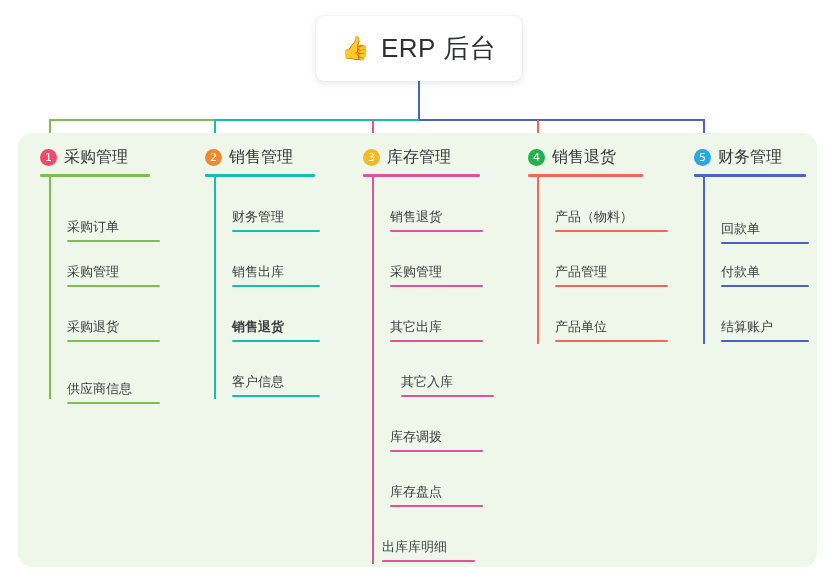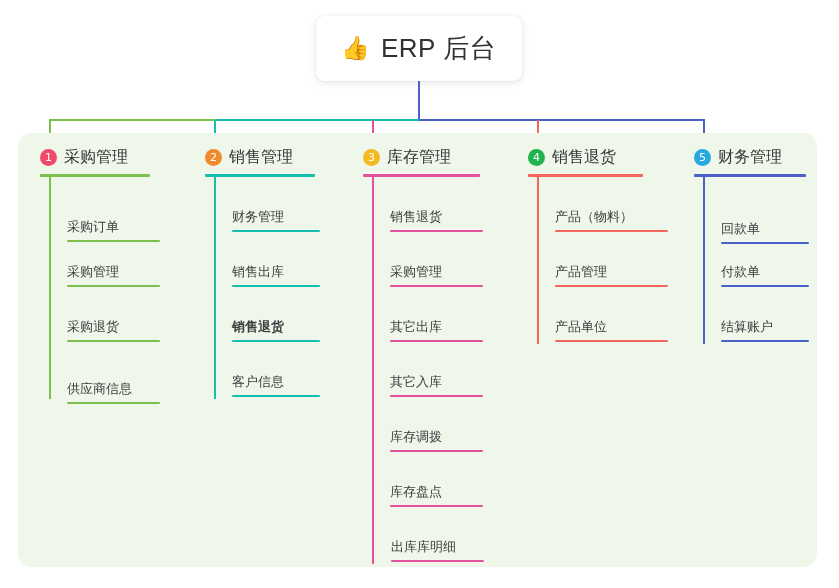--- a/index.html
+++ b/index.html
@@ -144,33 +144,33 @@
           <div class="item-rule" style="width: 93px; background: rgb(226, 81, 155);"></div>
         </div>
         <div class="item" style="left: 27px; top: 120px; height: 34px; width: 93px;">
           <span class="item-label">采购管理</span>
           <div class="item-rule" style="width: 93px; background: rgb(226, 81, 155);"></div>
         </div>
         <div class="item" style="left: 27px; top: 175px; height: 34px; width: 93px;">
           <span class="item-label">其它出库</span>
           <div class="item-rule" style="width: 93px; background: rgb(226, 81, 155);"></div>
         </div>
-        <div class="item" style="left: 27px; top: 230px; height: 34px; width: 93px;">
+        <div class="item" style="left: 38px; top: 230px; height: 34px; width: 93px;">
           <span class="item-label">其它入库</span>
           <div class="item-rule" style="width: 93px; background: rgb(226, 81, 155);"></div>
         </div>
         <div class="item" style="left: 27px; top: 285px; height: 34px; width: 93px;">
           <span class="item-label">库存调拨</span>
           <div class="item-rule" style="width: 93px; background: rgb(226, 81, 155);"></div>
         </div>
         <div class="item" style="left: 27px; top: 340px; height: 34px; width: 93px;">
           <span class="item-label">库存盘点</span>
           <div class="item-rule" style="width: 93px; background: rgb(226, 81, 155);"></div>
         </div>
-        <div class="item" style="left: 28px; top: 395px; height: 34px; width: 93px;">
+        <div class="item" style="left: 19px; top: 395px; height: 34px; width: 93px;">
           <span class="item-label">出库库明细</span>
           <div class="item-rule" style="width: 93px; background: rgb(226, 81, 155);"></div>
         </div>
       </div>
       <div class="col" style="left: 528px; top: 133px;">
         <div class="col-head">
           <span class="badge" style="background: rgb(34, 178, 76);">4</span>
           <span class="col-title">销售退货</span>
         </div>
         <div class="head-rule" style="width: 115px; background: rgb(244, 101, 91);"></div>

